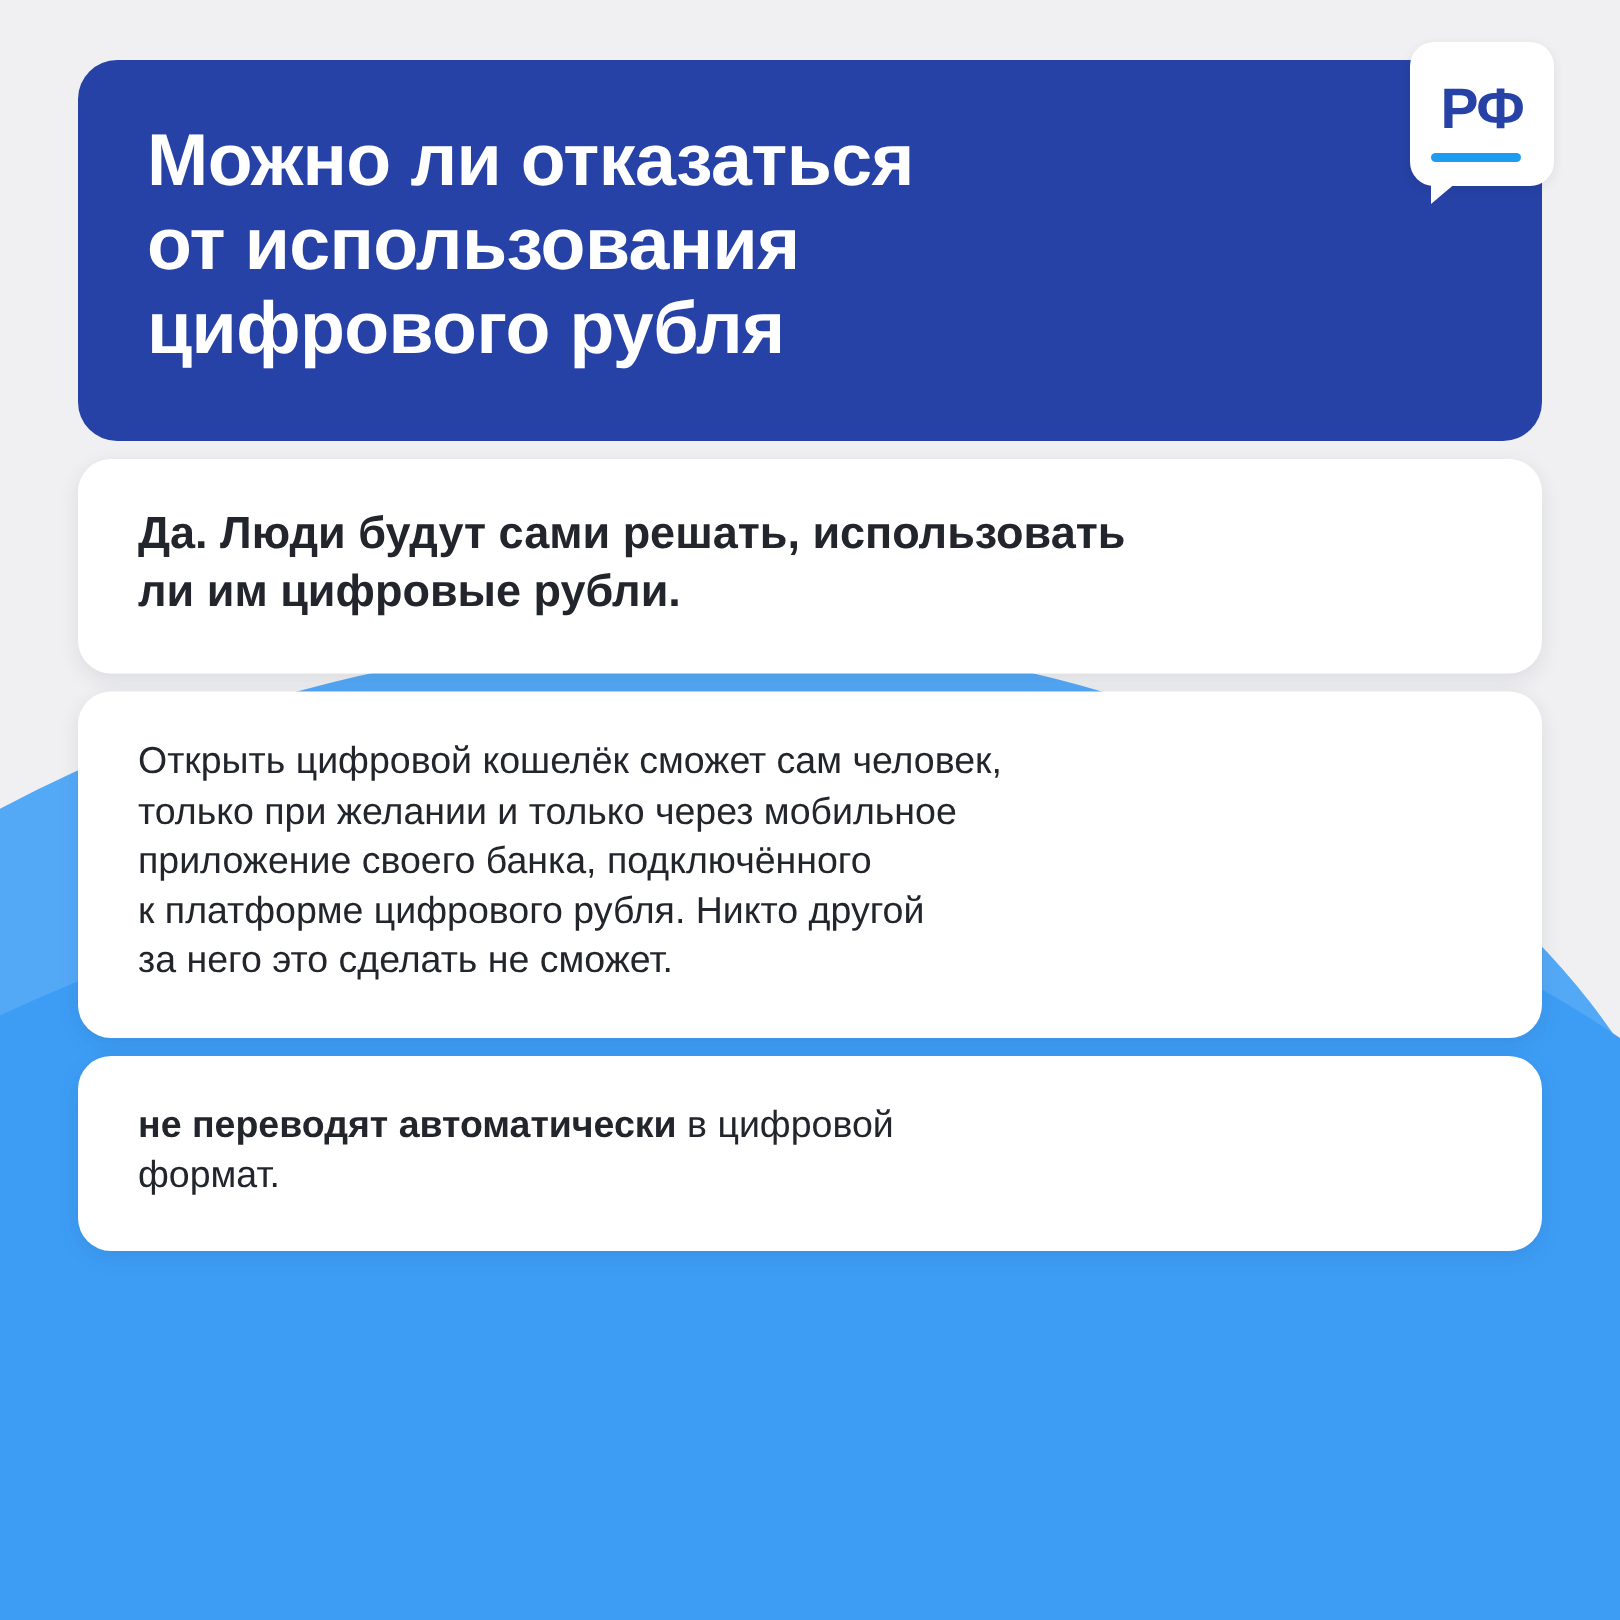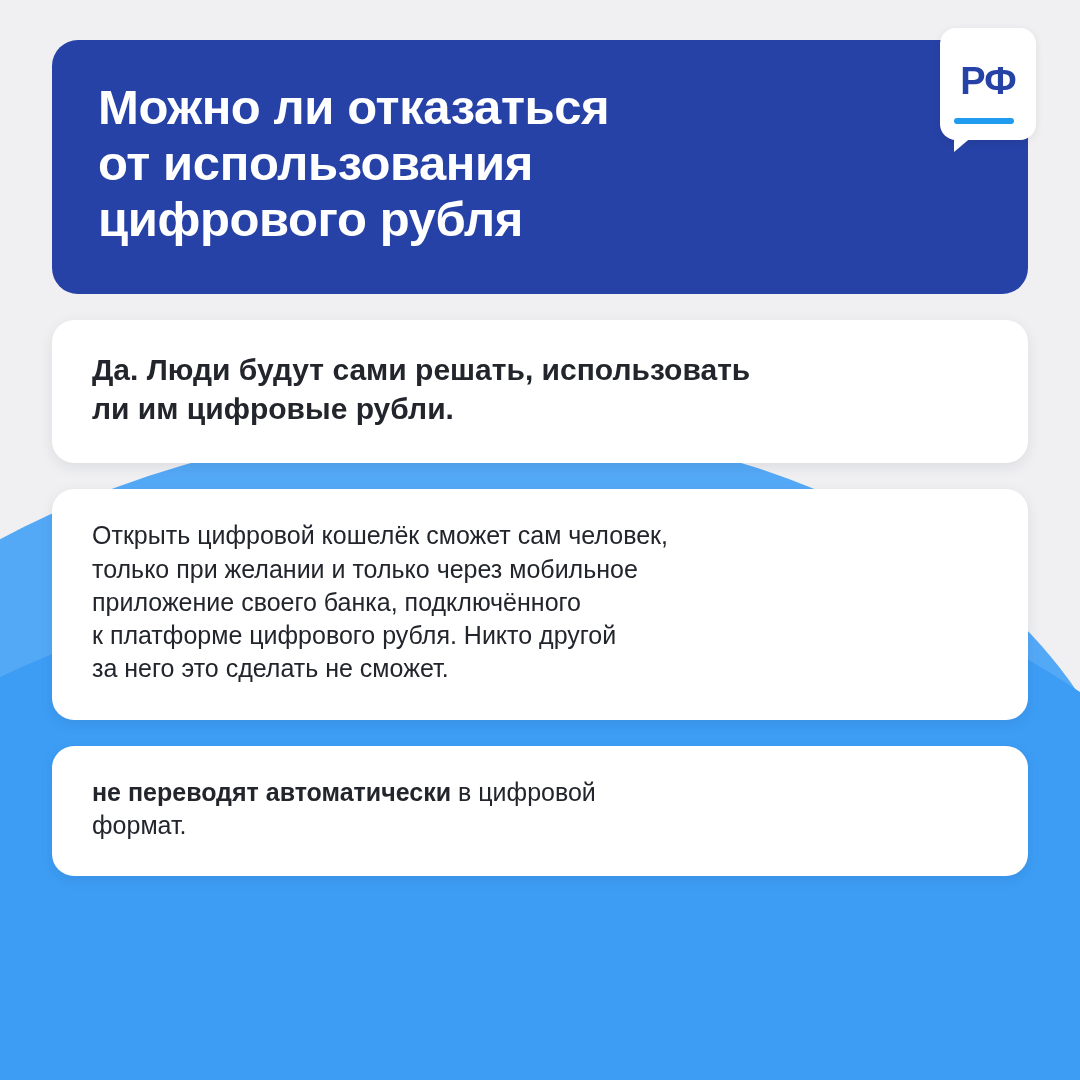--- a/index.html
+++ b/index.html
@@ -65,21 +65,21 @@
     letter-spacing: -0.4px;
     max-width: 760px;
     white-space: pre-line;
   }
 
   .logo {
     position: absolute;
     top: -12px;
     right: -8px;
     width: 96px;
-    height: 112px;
+    height: 96px;
     background: #ffffff;
     border-radius: 16px;
     box-shadow: 0 2px 8px rgba(0,0,0,0.08);
   }
   .logo-inner {
     position: absolute;
     inset: 0;
     display: flex;
     align-items: center;
     justify-content: center;
@@ -109,21 +109,21 @@
     height: 6px;
     background: #1f9bf0;
     border-radius: 3px;
   }
 
   .card {
     background: #ffffff;
     border-radius: 22px;
     box-shadow: 0 4px 14px rgba(20,30,60,0.09);
     padding: 30px 40px 34px 40px;
-    margin-top: 26px;
+    margin-top: 12px;
     box-sizing: border-box;
   }
   .card p {
     margin: 0;
     color: #22252b;
     font-size: 25px;
     line-height: 1.33;
     white-space: pre-line;
   }
   .card.lead p {

